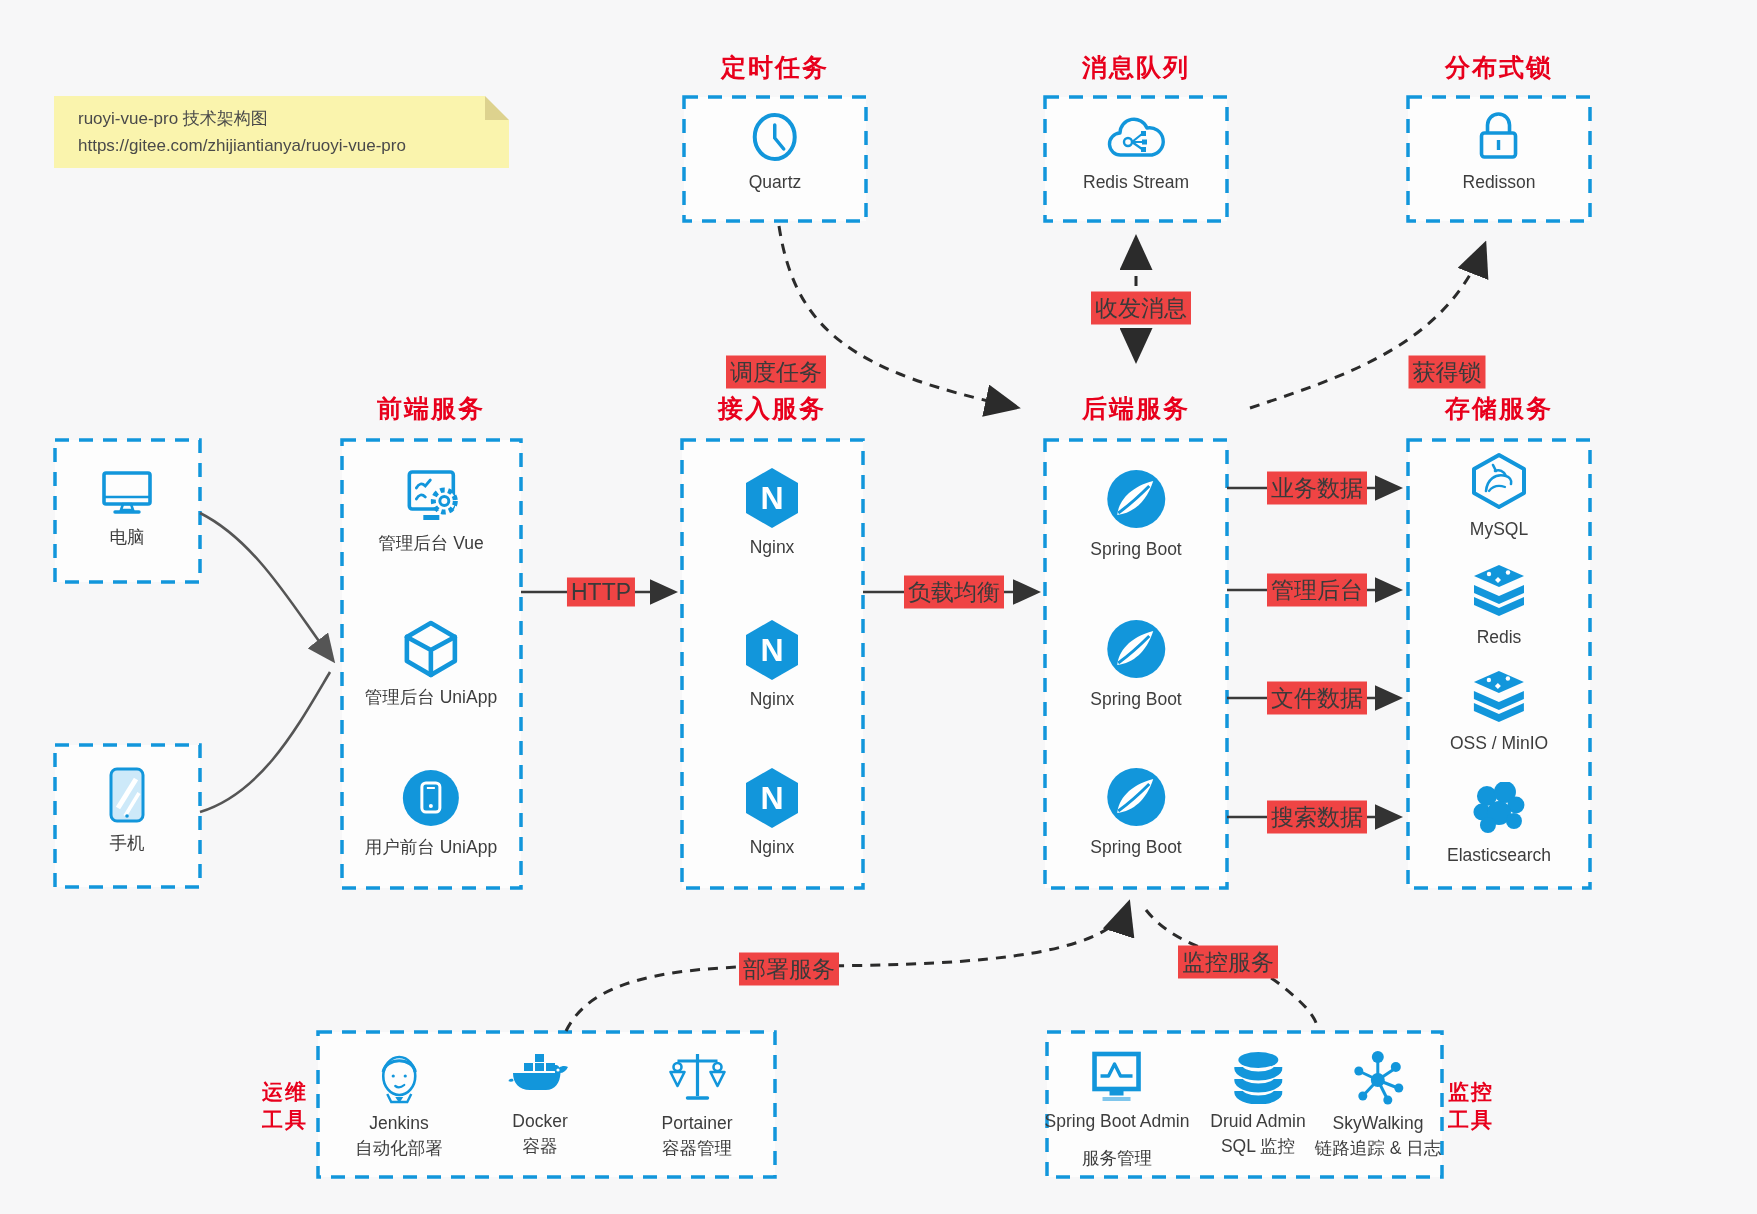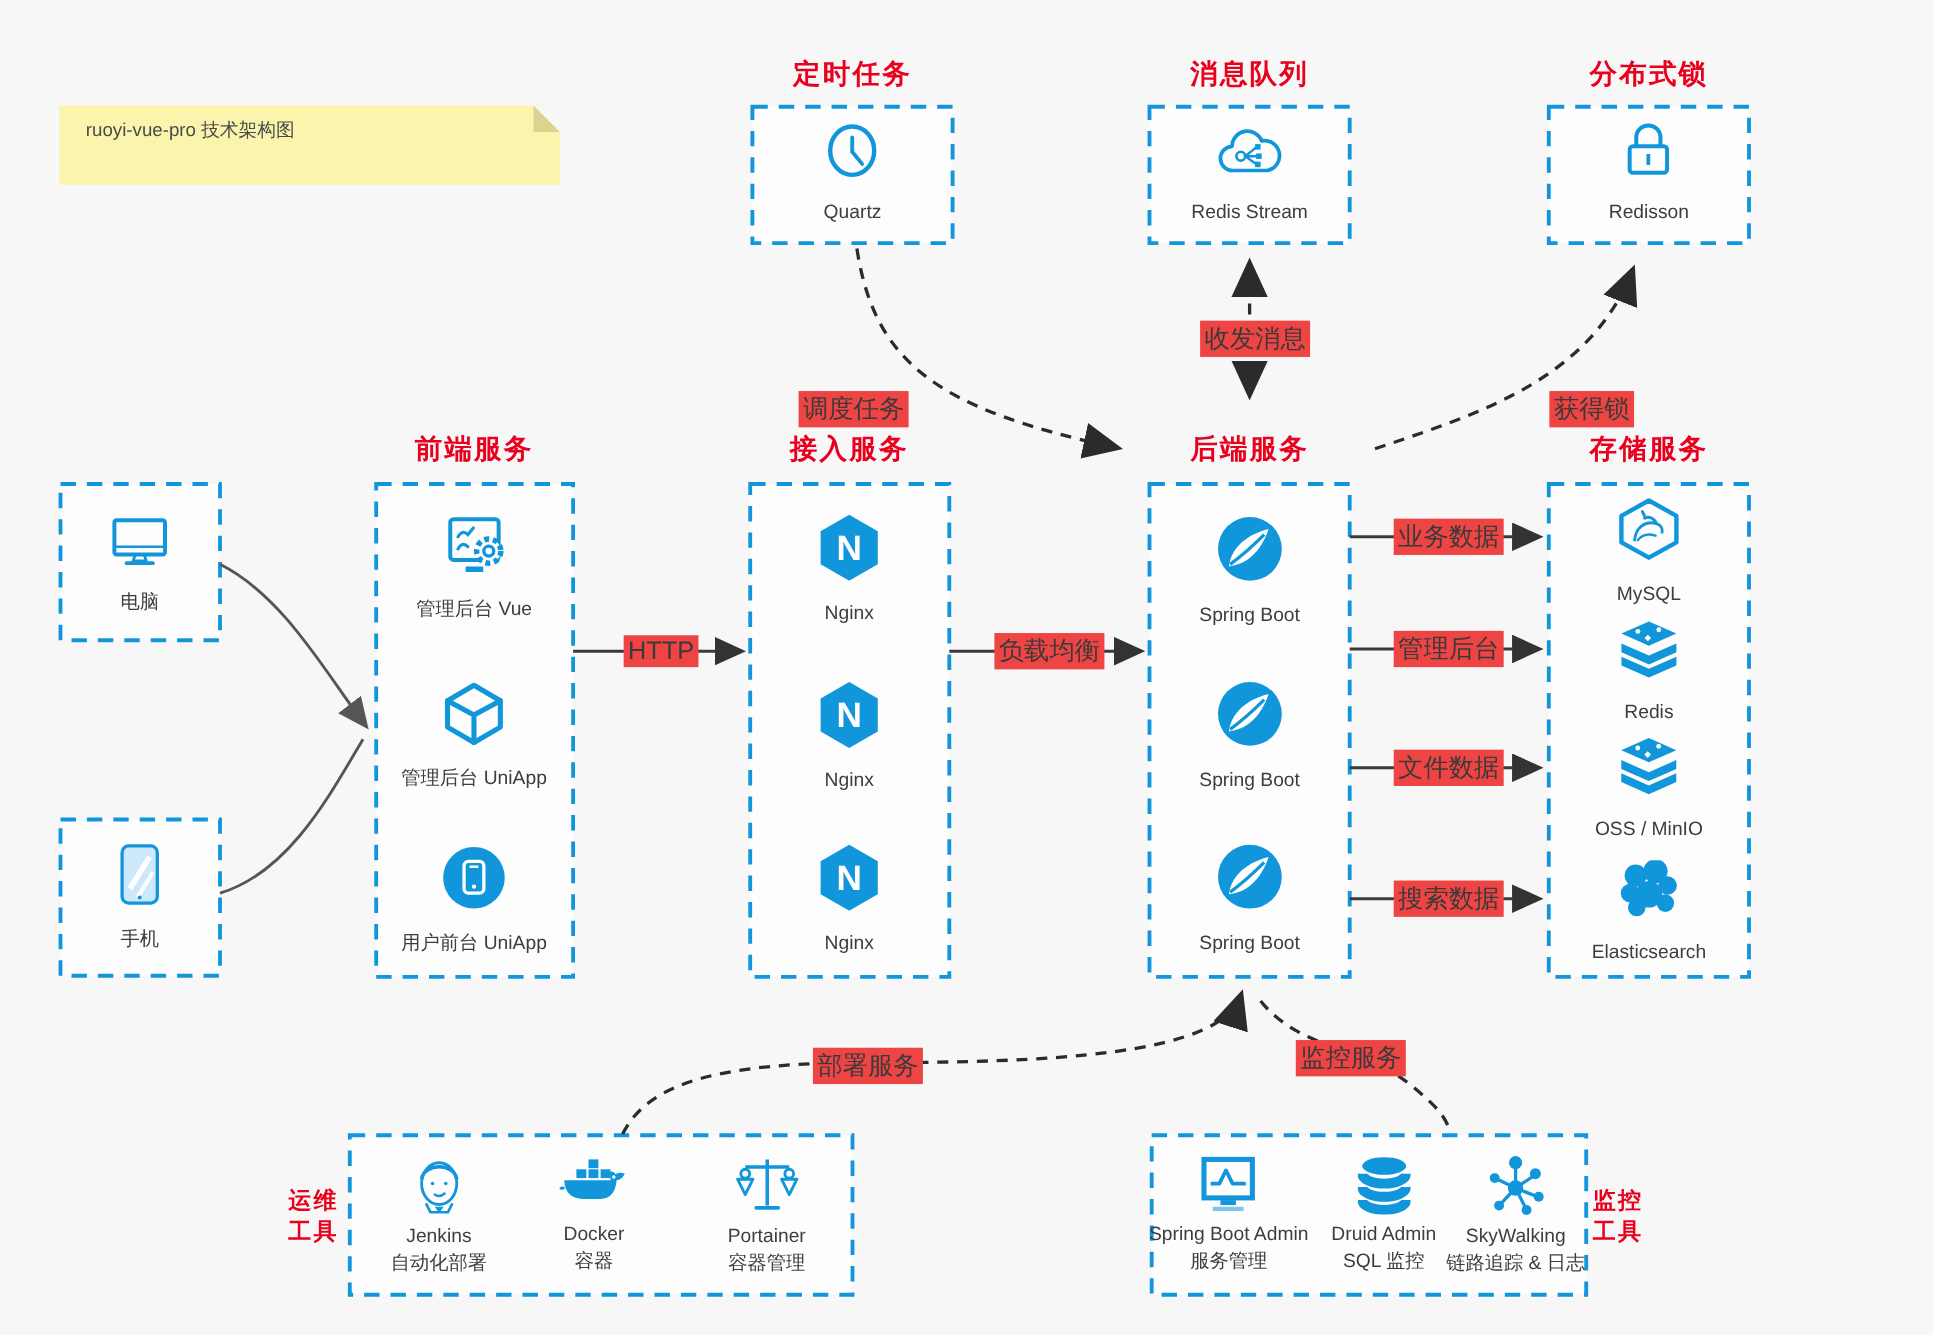--- a/index.html
+++ b/index.html
@@ -8,21 +8,21 @@
   .note{position:absolute;left:54px;top:96px;width:455px;height:72px;background:#faf4ad;color:#4a4a4a;
         font-size:17px;line-height:27px;padding:9px 0 0 24px;box-sizing:border-box;}
   .note-fold{position:absolute;right:0;top:0;width:0;height:0;
         border-left:24px solid #ddd28e;border-top:24px solid #f7f7f8;}
   .coltitle{position:absolute;transform:translate(-50%,-50%);color:#e8001c;font-size:25px;font-weight:bold;
         letter-spacing:2px;white-space:nowrap;}
   .sidetitle{position:absolute;transform:translateX(-50%);color:#e8001c;font-size:21px;font-weight:bold;
         line-height:28px;text-align:center;letter-spacing:2px;}
   .item{position:absolute;transform:translateX(-50%);display:flex;flex-direction:column;align-items:center;}
   .item .ic{display:block;}
-  .lbl{margin-top:17px;font-size:17.5px;color:#3d3d3d;white-space:nowrap;text-align:center;line-height:25px;}
+  .lbl{margin-top:7px;font-size:17.5px;color:#3d3d3d;white-space:nowrap;text-align:center;line-height:25px;}
   .chip{position:absolute;transform:translate(-50%,-50%);background:#ef4444;color:#3a3a3a;font-size:23px;
         padding:1px 4px;white-space:nowrap;}
   .tool .lbl{margin-top:5px;}
 </style>
 </head>
 <body>
 
 <div class="stage">
 
   <svg class="overlay" width="1757" height="1214" viewBox="0 0 1757 1214">
@@ -74,20 +74,21 @@
       <line x1="1136" y1="240" x2="1136" y2="358" marker-start="url(#mDashS)" marker-end="url(#mDash)"></line>
       <path d="M 1250 408 C 1345 376, 1445 345, 1484 246" marker-end="url(#mDash)"></path>
       <path d="M 566 1031 C 590 982, 660 966, 790 966 C 950 966, 1110 960, 1128 905" marker-end="url(#mDash)"></path>
       <path d="M 1146 910 C 1182 955, 1238 950, 1282 986 C 1304 1004, 1315 1015, 1318 1029"></path>
     </g>
   </svg>
 
   <div class="note">
     <div class="note-fold"></div>
     <div>ruoyi-vue-pro 技术架构图</div>
+    <div>https://gitee.com/zhijiantianya/ruoyi-vue-pro</div>
   </div>
 
   <div class="coltitle" style="left:775px;top:67px">定时任务</div>
   <div class="coltitle" style="left:1136px;top:67px">消息队列</div>
   <div class="coltitle" style="left:1499px;top:67px">分布式锁</div>
   <div class="coltitle" style="left:431px;top:408px">前端服务</div>
   <div class="coltitle" style="left:772px;top:408px">接入服务</div>
   <div class="coltitle" style="left:1136px;top:408px">后端服务</div>
   <div class="coltitle" style="left:1499px;top:408px">存储服务</div>
 
@@ -331,21 +332,21 @@
   </div>
 
   <div class="item tool" style="left:1117px;top:1050px">
     <svg class="ic" width="58" height="54" viewBox="0 0 58 54">
       <rect x="7" y="4" width="44" height="35" fill="none" stroke="#1296db" stroke-width="4.6"></rect>
       <polyline points="13,26 21,26 27,14 33,26 45,26" fill="none" stroke="#1296db" stroke-width="3.4" stroke-linejoin="round"></polyline>
       <rect x="22" y="41" width="14" height="4.5" fill="#1296db"></rect>
       <line x1="15" y1="49" x2="43" y2="49" stroke="#7fc6ec" stroke-width="4"></line>
     </svg>
     <div class="lbl">Spring Boot Admin</div>
-    <div class="lbl" style="margin-top:0">服务管理</div>
+    <div class="lbl" style="margin-top:12px">服务管理</div>
   </div>
 
   <div class="item tool" style="left:1258px;top:1050px">
     <svg class="ic" width="48" height="54" viewBox="0 0 48 54">
       <ellipse cx="24" cy="10" rx="20" ry="8" fill="#1296db"></ellipse>
       <path d="M4 17 A20 9 0 0 0 44 17" stroke="#1296db" stroke-width="9" fill="none"></path>
       <path d="M4 29 A20 9 0 0 0 44 29" stroke="#1296db" stroke-width="9" fill="none"></path>
       <path d="M4 41 A20 9 0 0 0 44 41" stroke="#1296db" stroke-width="9" fill="none"></path>
     </svg>
     <div class="lbl">Druid Admin</div>

